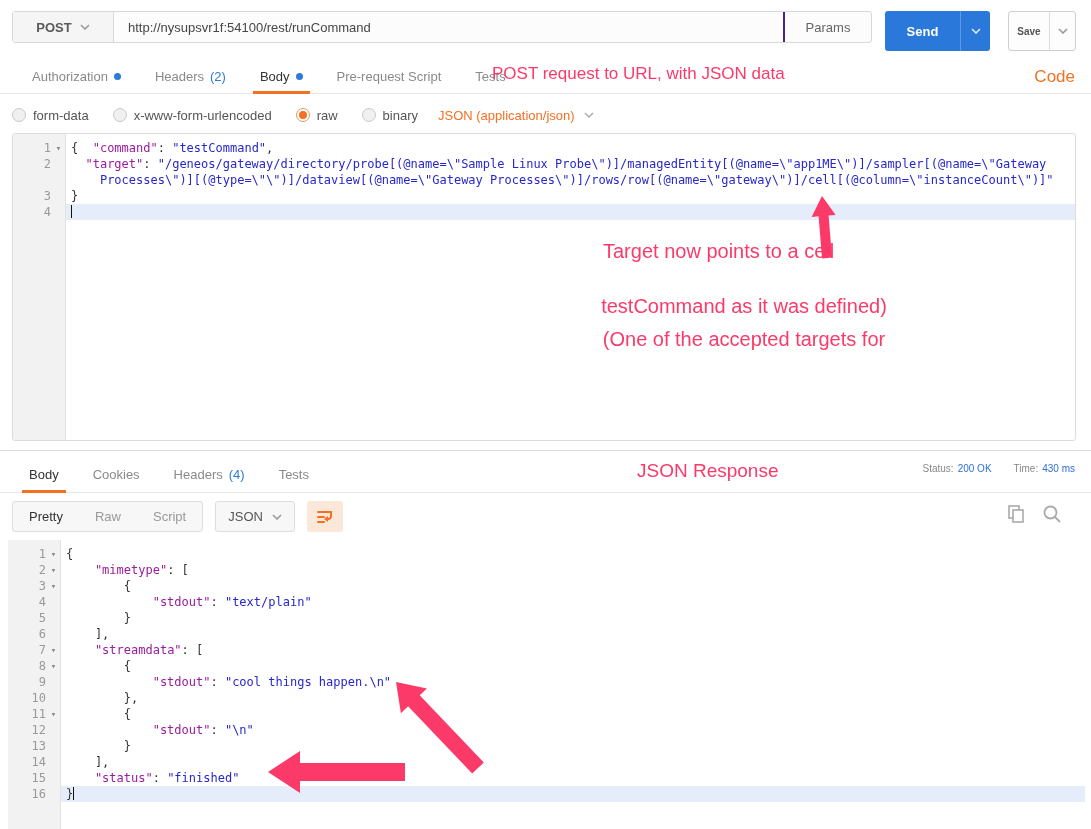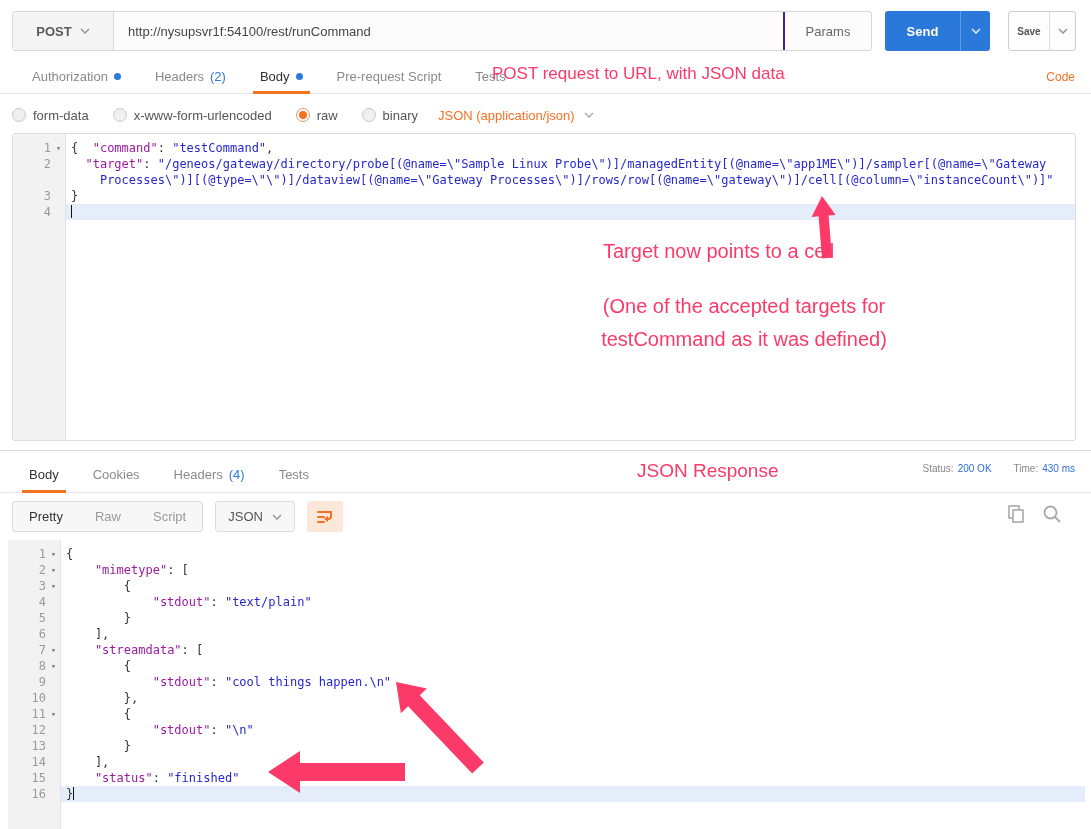--- a/index.html
+++ b/index.html
@@ -4,21 +4,21 @@
 <style>
   * { margin:0; padding:0; box-sizing:border-box; }
   html,body { background:#fff; }
   #app {
     position:relative; width:1091px; height:829px; overflow:hidden;
     background:#fff; font-family:"Liberation Sans", sans-serif; color:#555;
   }
   
   .topbar { position:absolute; left:12px; top:11px; height:40px; width:1064px; }
   .url-group {
-    position:absolute; left:0; top:0; width:860px; height:40px;
+    position:absolute; left:0; top:0; width:860px; height:32px;
     border:1px solid #d8d8d8; border-radius:3px; background:#fcfcfc; display:flex;
   }
   .method {
     width:101px; background:#f5f5f5; border-right:1px solid #d8d8d8;
     display:flex; align-items:center; justify-content:center; gap:8px;
     font-weight:bold; font-size:13px; color:#5a5a5a; cursor:pointer;
   }
   .url {
     flex:1; display:flex; align-items:center; padding-left:14px;
     font-size:13px; color:#464646; background:#fcfcfc;
@@ -56,21 +56,21 @@
     position:relative; white-space:nowrap;
   }
   .rtab.active { color:#333; }
   .rtab.active::after {
     content:""; position:absolute; left:10px; right:10px; bottom:-1px; height:3px; background:#f47023;
   }
   .dot { width:7px; height:7px; border-radius:50%; background:#2d7bd8; }
   .count { color:#2d7bd8; }
   .code-link {
     position:absolute; right:16px; top:0; height:34px; display:flex; align-items:center;
-    color:#f47023; font-size:12px; cursor:pointer;
+    color:#f47023; font-size:17px; cursor:pointer;
   }
   
   .radio-row { position:absolute; left:12px; top:99px; height:32px; display:flex; align-items:center; gap:24px; font-size:13px; color:#555; }
   .radio-item { display:flex; align-items:center; gap:7px; cursor:pointer; }
   .radio {
     width:14px; height:14px; border-radius:50%; background:#f0f0f0;
     border:1px solid #c9c9c9; position:relative;
   }
   .radio.sel { background:#fff; border-color:#d89b68; }
   .radio.sel::after {
@@ -431,22 +431,22 @@
             <span class="cm-fold"></span>
           </div>
           <div class="cm-txt"><span class="tk-p">}</span><span class="cm-cursor"></span></div>
         </div>
       </div>
   </div>
 
   <div class="note note-request">POST request to URL, with JSON data</div>
   <div class="note note-target">Target now points to a cell</div>
   <div class="note note-sub">
+    <div>testCommand as it was defined)</div>
     <div>(One of the accepted targets for</div>
-    <div>testCommand as it was defined)</div>
   </div>
   <div class="note note-response">JSON Response</div>
 
   <svg class="arrow-layer">
     <polygon points="822,196 835.6,214.9 828.6,215.5 832,257.6 822,258.4 818.6,216.3 811.6,216.9" fill="#fb3a69"></polygon>
     <polygon points="396,682 426.9,688.4 419.7,695.3 483.8,762.5 472.2,773.5 408.1,706.3 400.9,713.2" fill="#fb3a69"></polygon>
     <polygon points="268,772 300,751 300,763 405,763 405,781 300,781 300,793" fill="#fb3a69"></polygon>
   </svg>
 
 </div>

